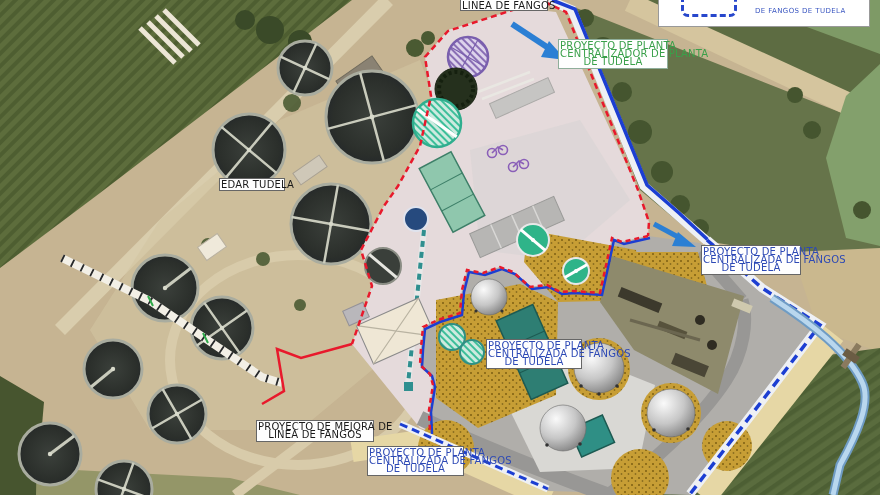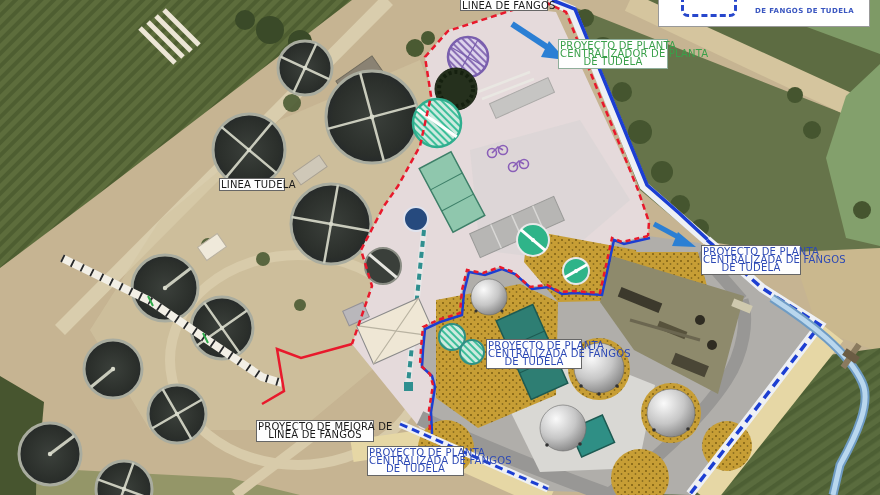--- a/index.html
+++ b/index.html
@@ -7,21 +7,21 @@
        font-family:"DejaVu Sans",sans-serif;}
   .map svg{position:absolute;left:0;top:0;}
   .lbl{position:absolute;z-index:10;background:#fefefe;border:1px solid #666;
        font-size:10px;line-height:8px;text-align:center;color:#2d49b5;
        padding:2px 1px;box-sizing:border-box;letter-spacing:.2px;}
   .lbl span{display:block;white-space:nowrap;}
   .lbl.black{color:#1a1a1a;}
   .lbl.green{color:#3aa04a;border-color:#8fae9a;}
   .lbl.cut{border-top:none;padding-top:1px;}
   .legend{position:absolute;z-index:10;left:658px;top:0;width:212px;height:27px;
-          background:#fff;border:1px solid #999;border-top:none;overflow:hidden;box-sizing:border-box;font-weight:bold;}
+          background:#fff;border:1px solid #999;border-top:none;overflow:hidden;box-sizing:border-box;}
   .legend .dash-icon{position:absolute;left:22px;top:-15px;width:56px;height:32px;
           border:3px dashed #2747cc;border-radius:7px;box-sizing:border-box;}
   .legend .legend-text{position:absolute;left:96px;top:7px;font-size:7px;color:#3a56c0;letter-spacing:.4px;white-space:nowrap;}
 </style>
 </head>
 <body>
 
 <div class="map">
 <svg width="880" height="495" viewBox="0 0 880 495">
   <defs>
@@ -363,21 +363,21 @@
   <div class="legend-text">DE FANGOS DE TUDELA</div>
 </div>
 
 <div class="lbl green" style="left:558px;top:39px;width:110px;">
   <span>PROYECTO DE PLANTA</span>
   <span>CENTRALIZADOR DE PLANTA</span>
   <span>DE TUDELA</span>
 </div>
 
 <div class="lbl black" style="left:219px;top:178px;width:66px;height:13px;padding-top:2px;">
-  <span>LINEA TUDELA</span>
+  <span>EDAR TUDELA</span>
 </div>
 
 <div class="lbl" style="left:701px;top:245px;width:100px;">
   <span>PROYECTO DE PLANTA</span>
   <span>CENTRALIZADA DE FANGOS</span>
   <span>DE TUDELA</span>
 </div>
 
 <div class="lbl" style="left:486px;top:339px;width:96px;">
   <span>PROYECTO DE PLANTA</span>

